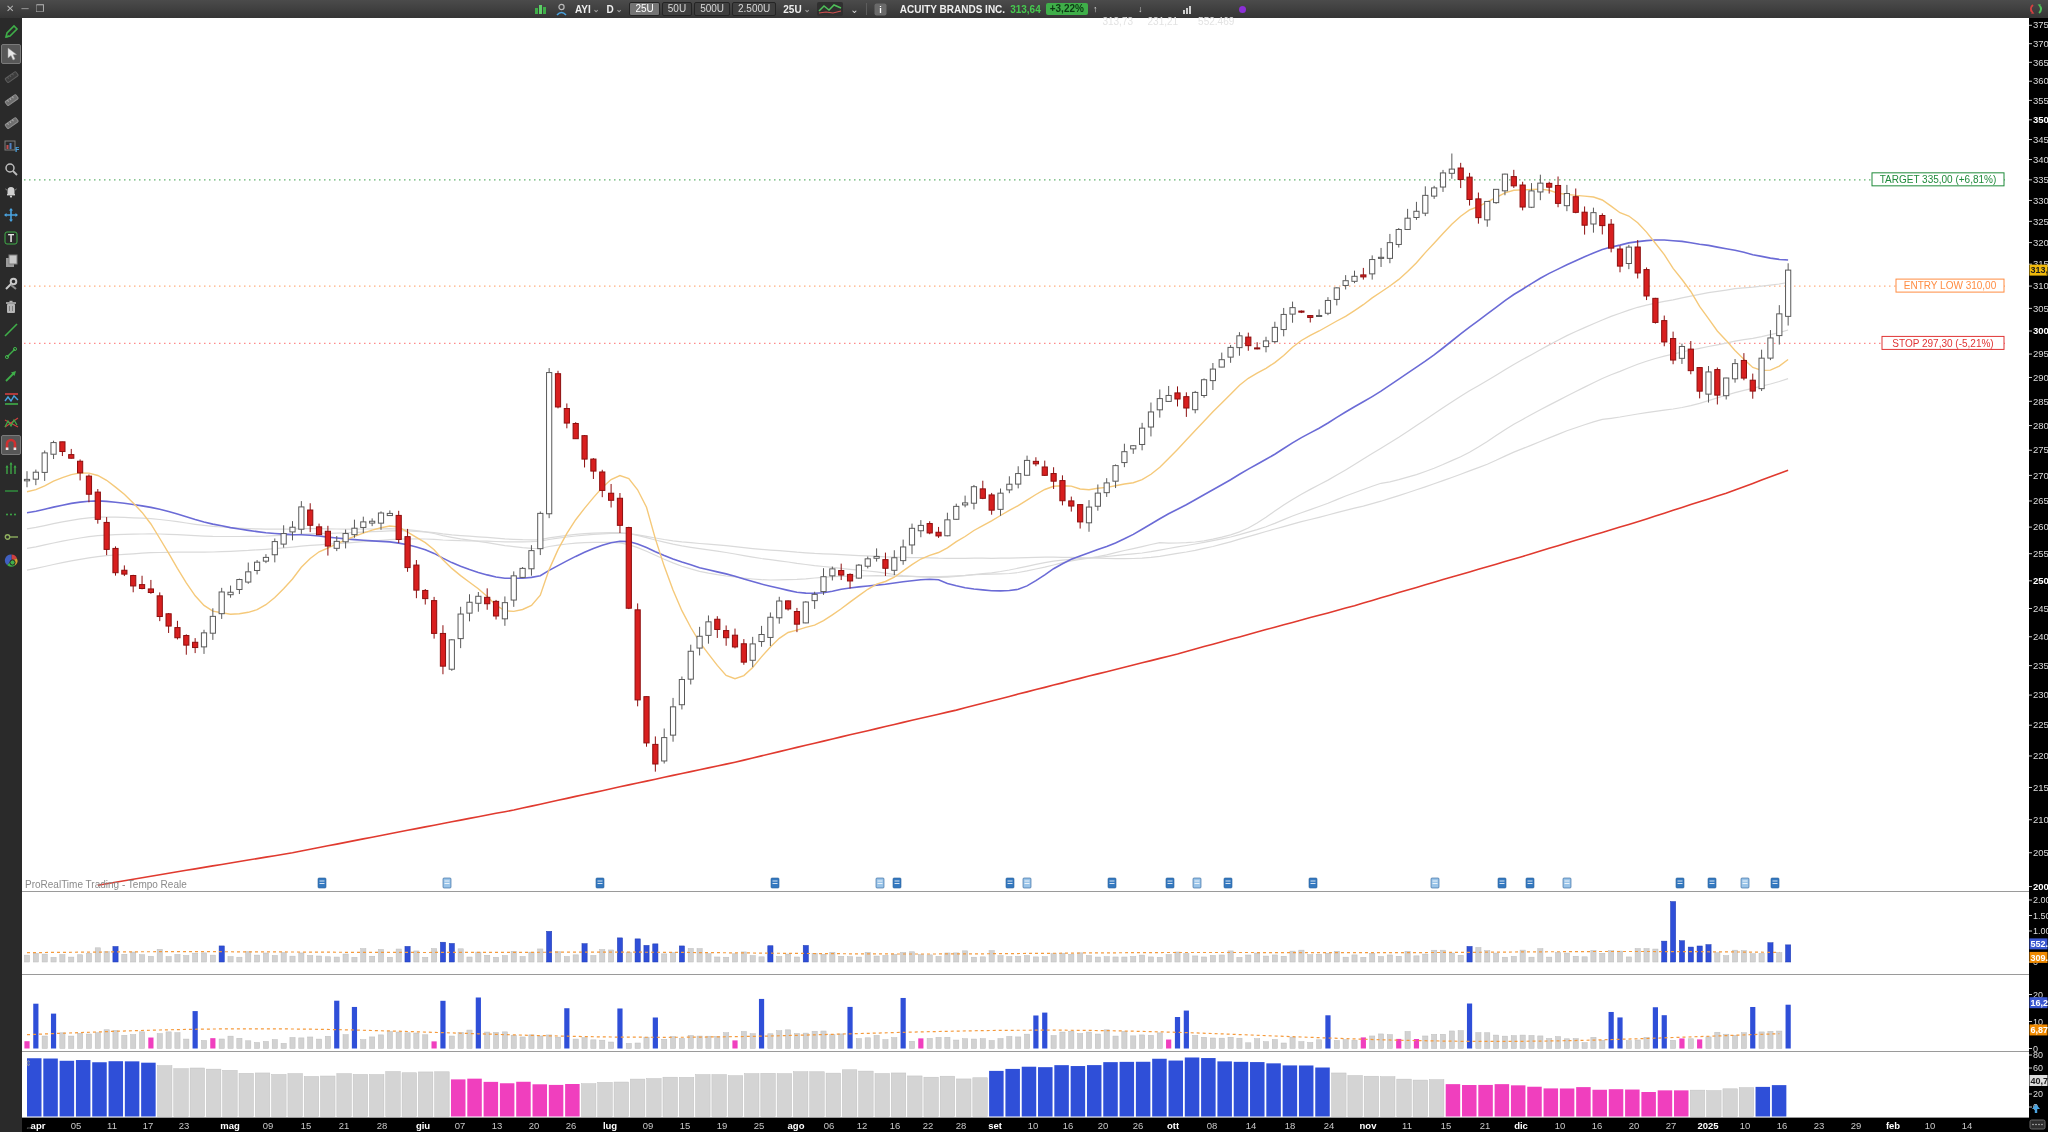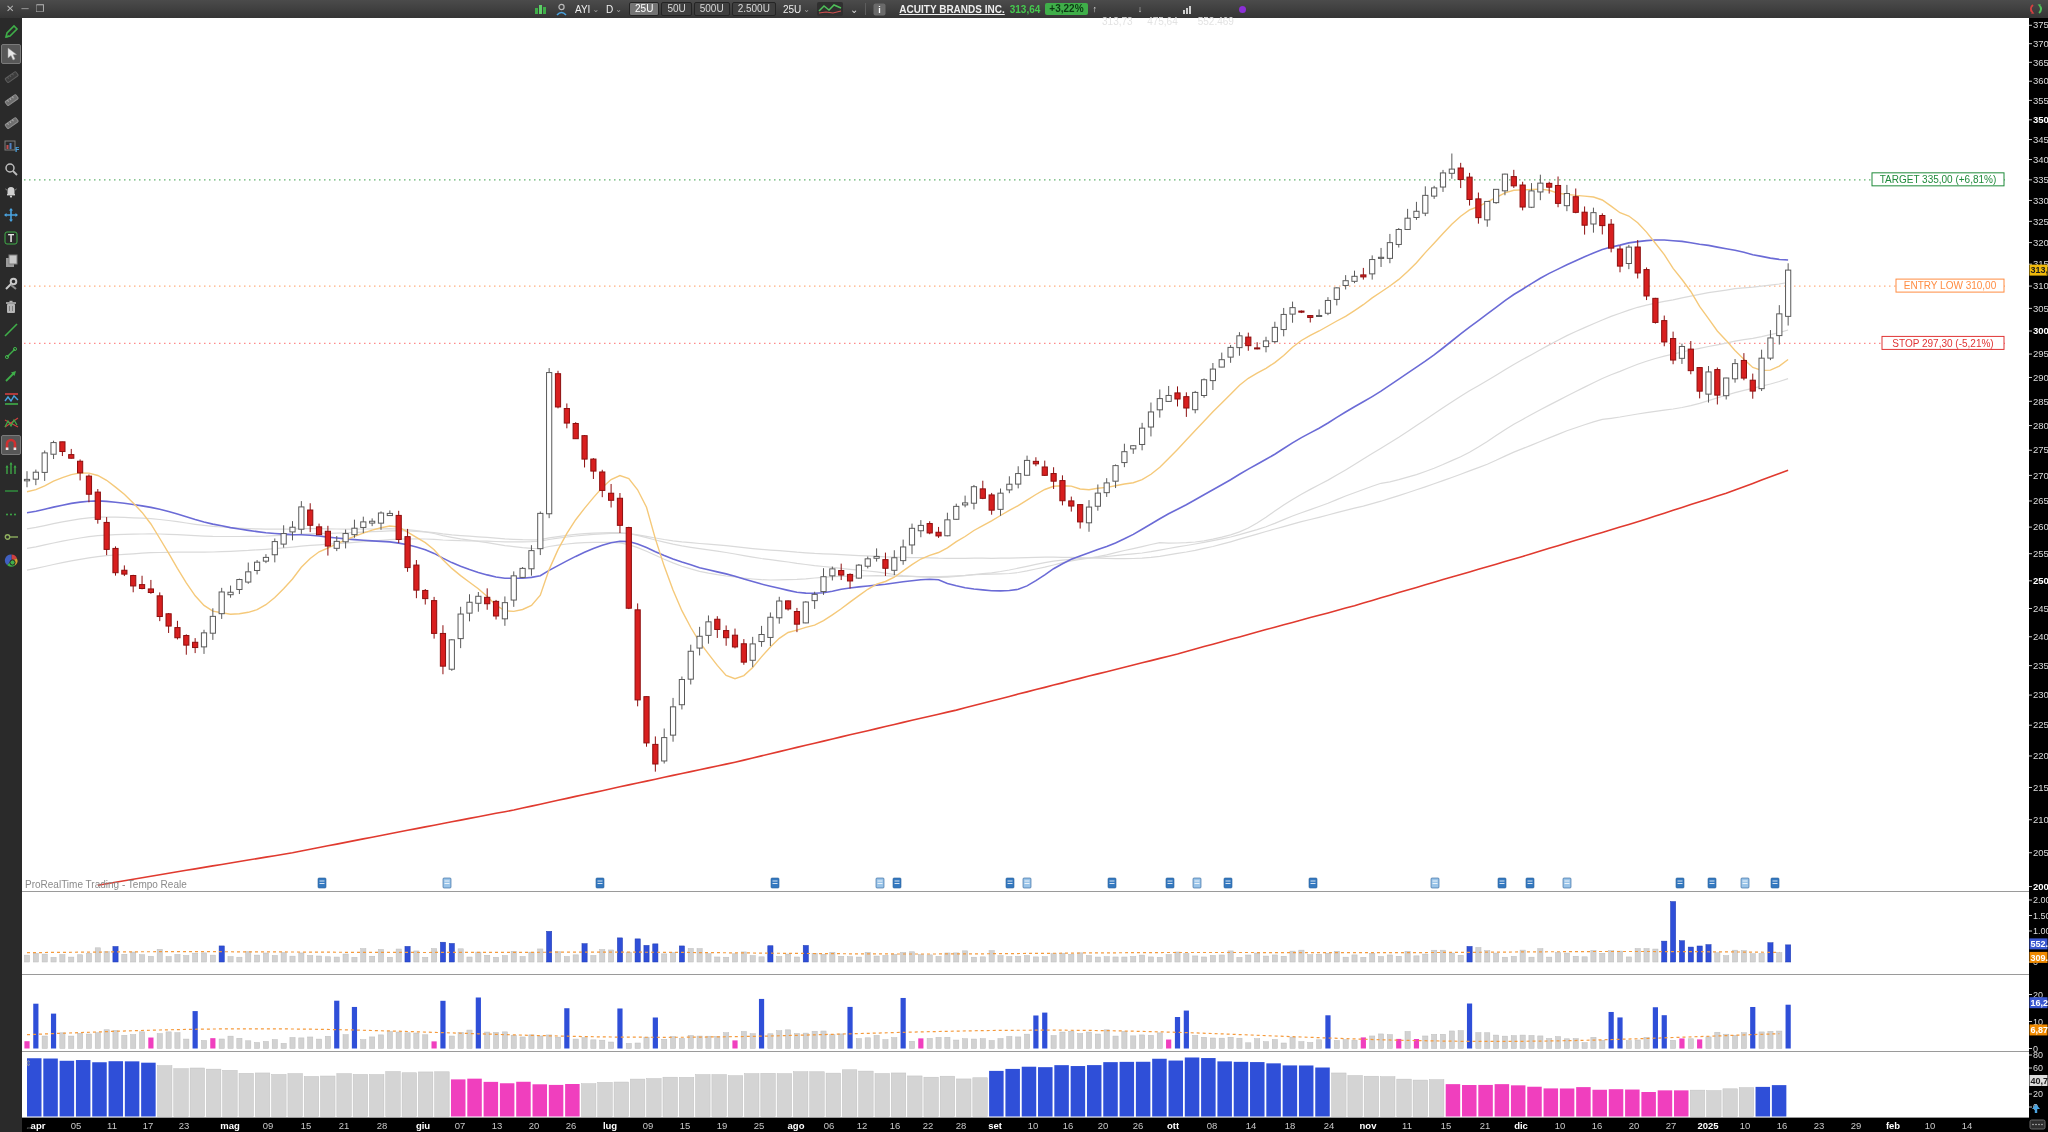--- a/index.html
+++ b/index.html
@@ -6,28 +6,28 @@
   #stage{position:relative;width:2048px;height:1132px;overflow:hidden;
          font-family:"Liberation Sans",sans-serif;background:#000;}
   
   #topbar{position:absolute;left:0;top:0;width:2048px;height:18px;
           background:linear-gradient(#4b4b4b,#353535);display:flex;align-items:center;
           color:#ddd;font-size:10px;z-index:30;}
   .winctl{display:flex;gap:7px;margin-left:6px;align-items:center;}
   .winctl span{color:#b5b5b5;font-size:10px;cursor:default;line-height:18px;}
   #tb-center{position:absolute;left:534px;top:0;height:18px;display:flex;align-items:center;gap:7px;}
   .tb-ico{display:inline-flex;align-items:center;}
-  .dd{display:inline-flex;align-items:center;gap:2px;color:#eee;font-weight:normal;}
+  .dd{display:inline-flex;align-items:center;gap:2px;color:#eee;font-weight:bold;}
   .dd .caret{color:#9f9f9f;font-size:8px;}
   .segwrap{display:inline-flex;gap:2px;}
   .segbtn{background:#3f3f3f;border:1px solid #242424;border-radius:2px;color:#d8d8d8;
           padding:0 5px;line-height:12px;font-size:10px;}
   .segbtn.active{background:#747474;color:#fff;}
   .tickseq{display:inline-flex;align-items:center;gap:5px;margin-left:6px;}
-  .t-title{color:#efefef;font-weight:bold;text-decoration:underline;}
+  .t-title{color:#efefef;font-weight:bold;}
   .t-last{color:#46c94f;font-weight:bold;}
   .t-chg{background:#3fae49;color:#0d3a14;font-weight:bold;border-radius:2px;padding:0 4px;line-height:12px;}
   .t-hl{color:#e3e3e3;margin-top:24px;}
   .arrowg{color:#d9d9d9;font-size:9px;}
   .pdot{width:7px;height:7px;border-radius:50%;background:#8b2fd6;display:inline-block;}
   .vsep{width:1px;height:12px;background:#5d5d5d;display:inline-block;}
   #refresh{position:absolute;right:4px;top:1px;}
   
   #lefttoolbar{position:absolute;left:0;top:18px;width:22px;height:1114px;background:#2a2a2a;
                z-index:25;display:flex;flex-direction:column;align-items:center;padding-top:3px;box-sizing:border-box;}
@@ -95,21 +95,21 @@
             <text x="6.5" y="10" text-anchor="middle" font-size="9" fill="#fff" font-weight="bold">i</text>
           </svg>
       </span>
       <span class="tickseq">
         <span class="t-title">ACUITY BRANDS INC.</span>
         <span class="t-last">313,64</span>
         <span class="t-chg">+3,22%</span>
         <span class="arrowg">↑</span>
         <span class="t-hl">313,73</span>
         <span class="arrowg">↓</span>
-        <span class="t-hl">475,64</span>
+        <span class="t-hl">231,21</span>
         <span class="tb-ico">
           <svg width="10" height="10">
               <rect x="0" y="6" width="2" height="4" fill="#cfcfcf"></rect>
               <rect x="3" y="4" width="2" height="6" fill="#cfcfcf"></rect>
               <rect x="6" y="2" width="2" height="8" fill="#cfcfcf"></rect>
             </svg>
         </span>
         <span class="t-hl">552.469</span>
         <span class="pdot"></span>
       </span>

